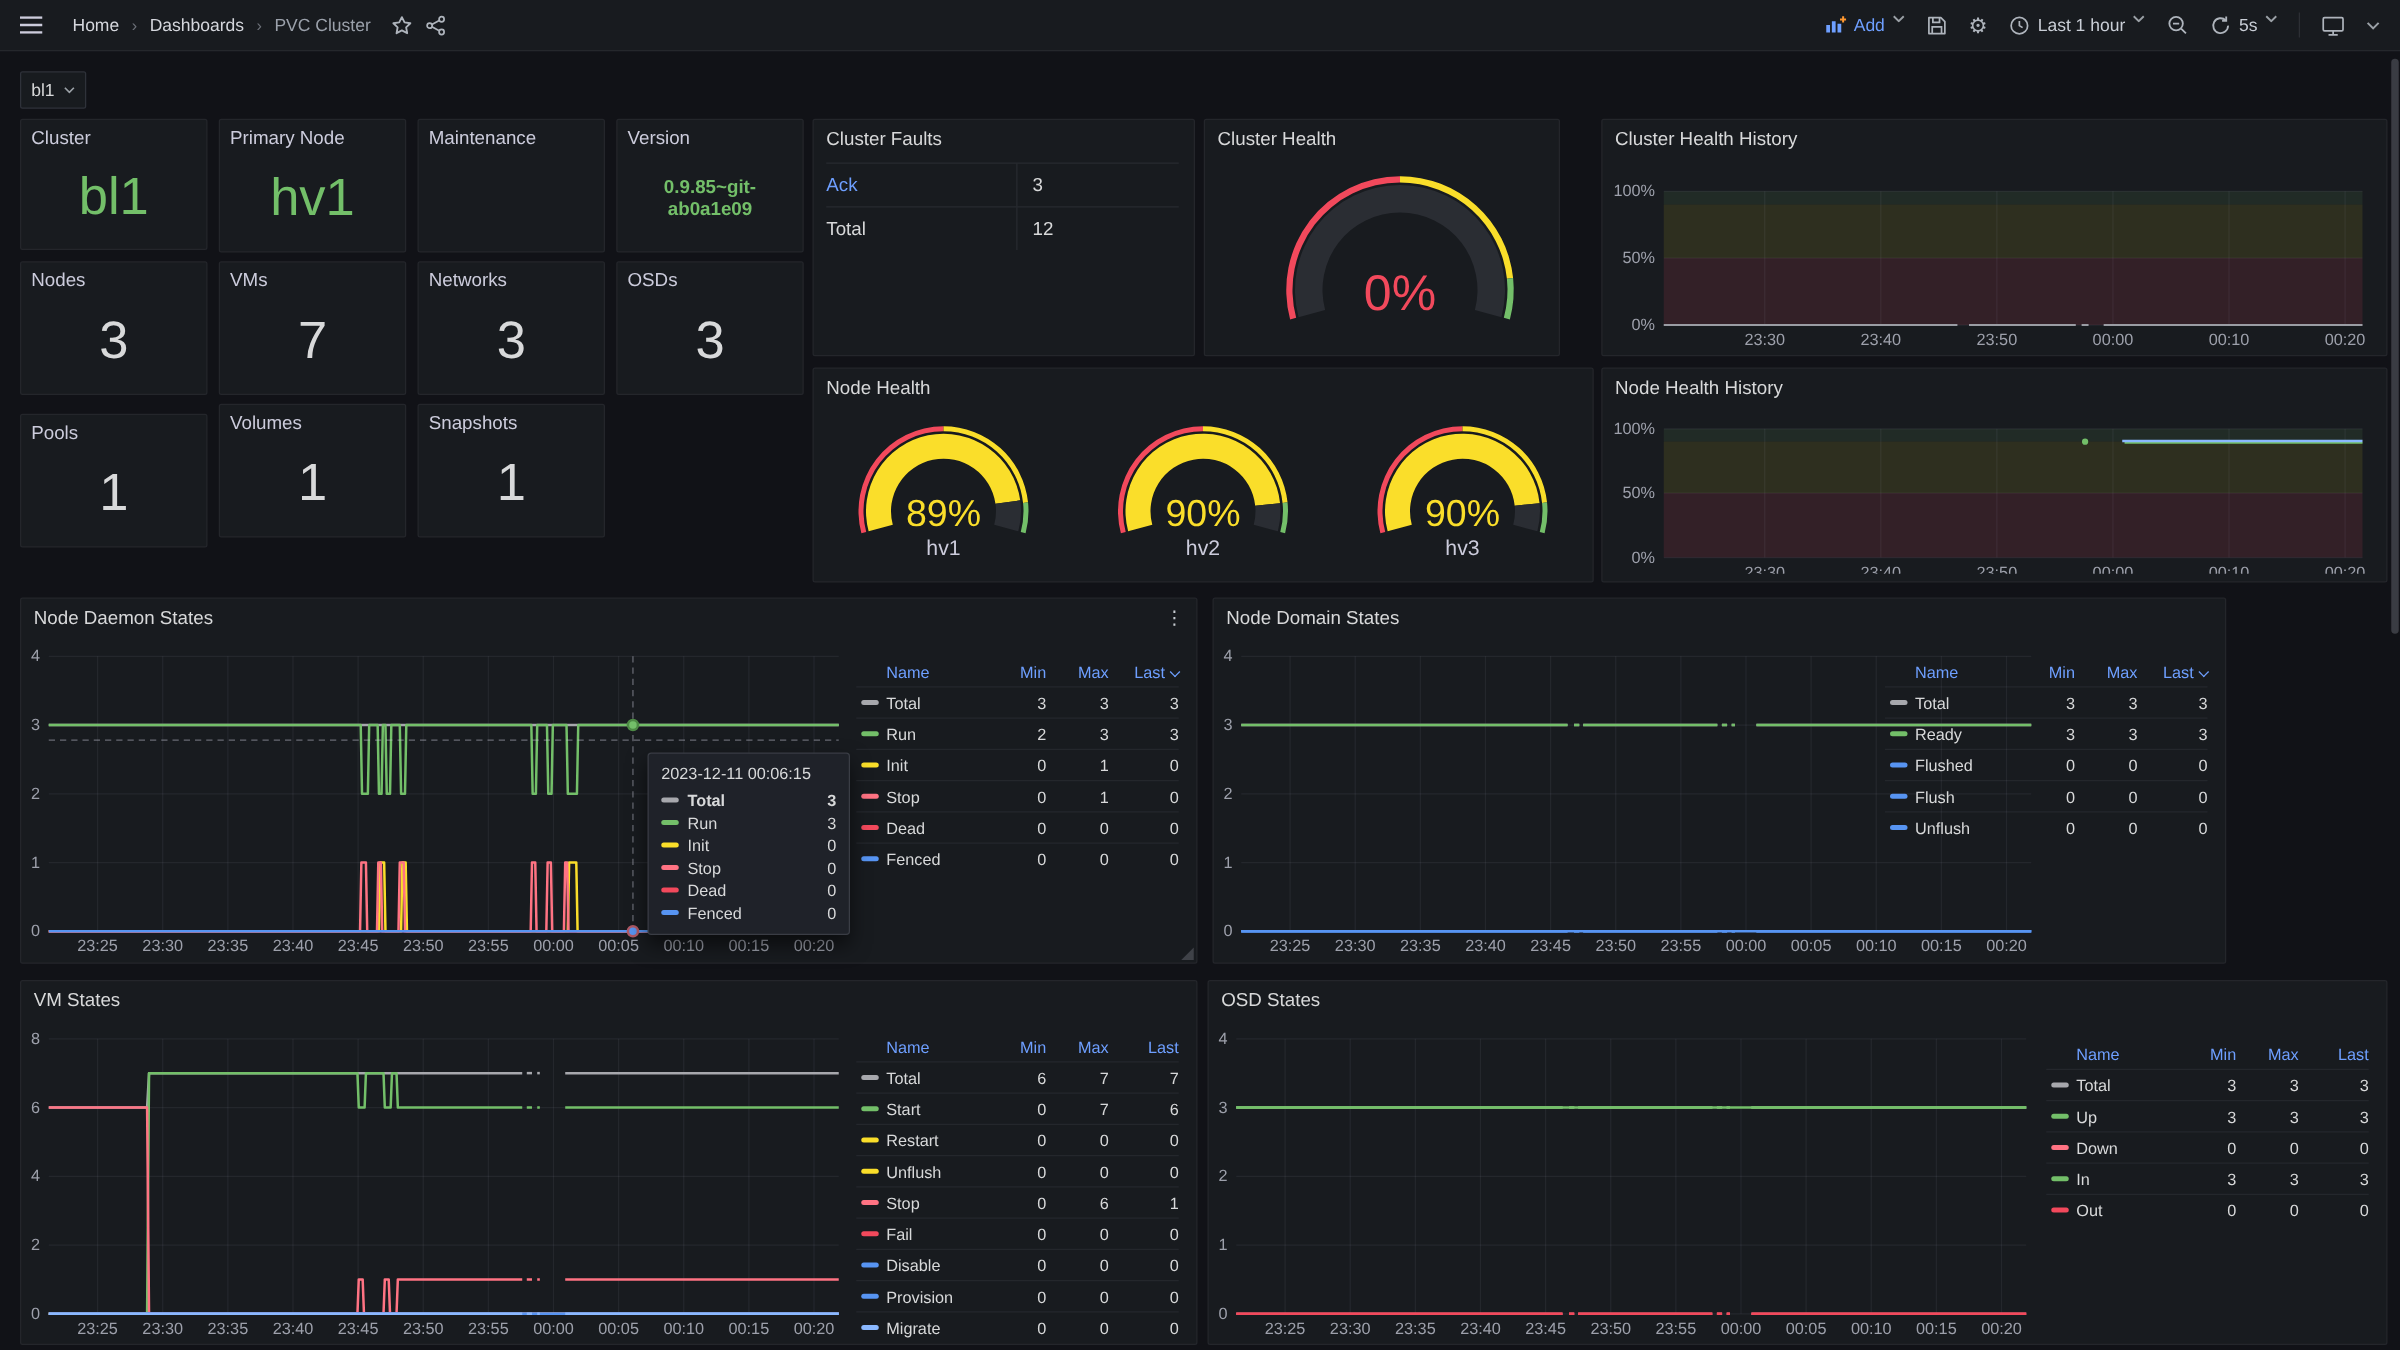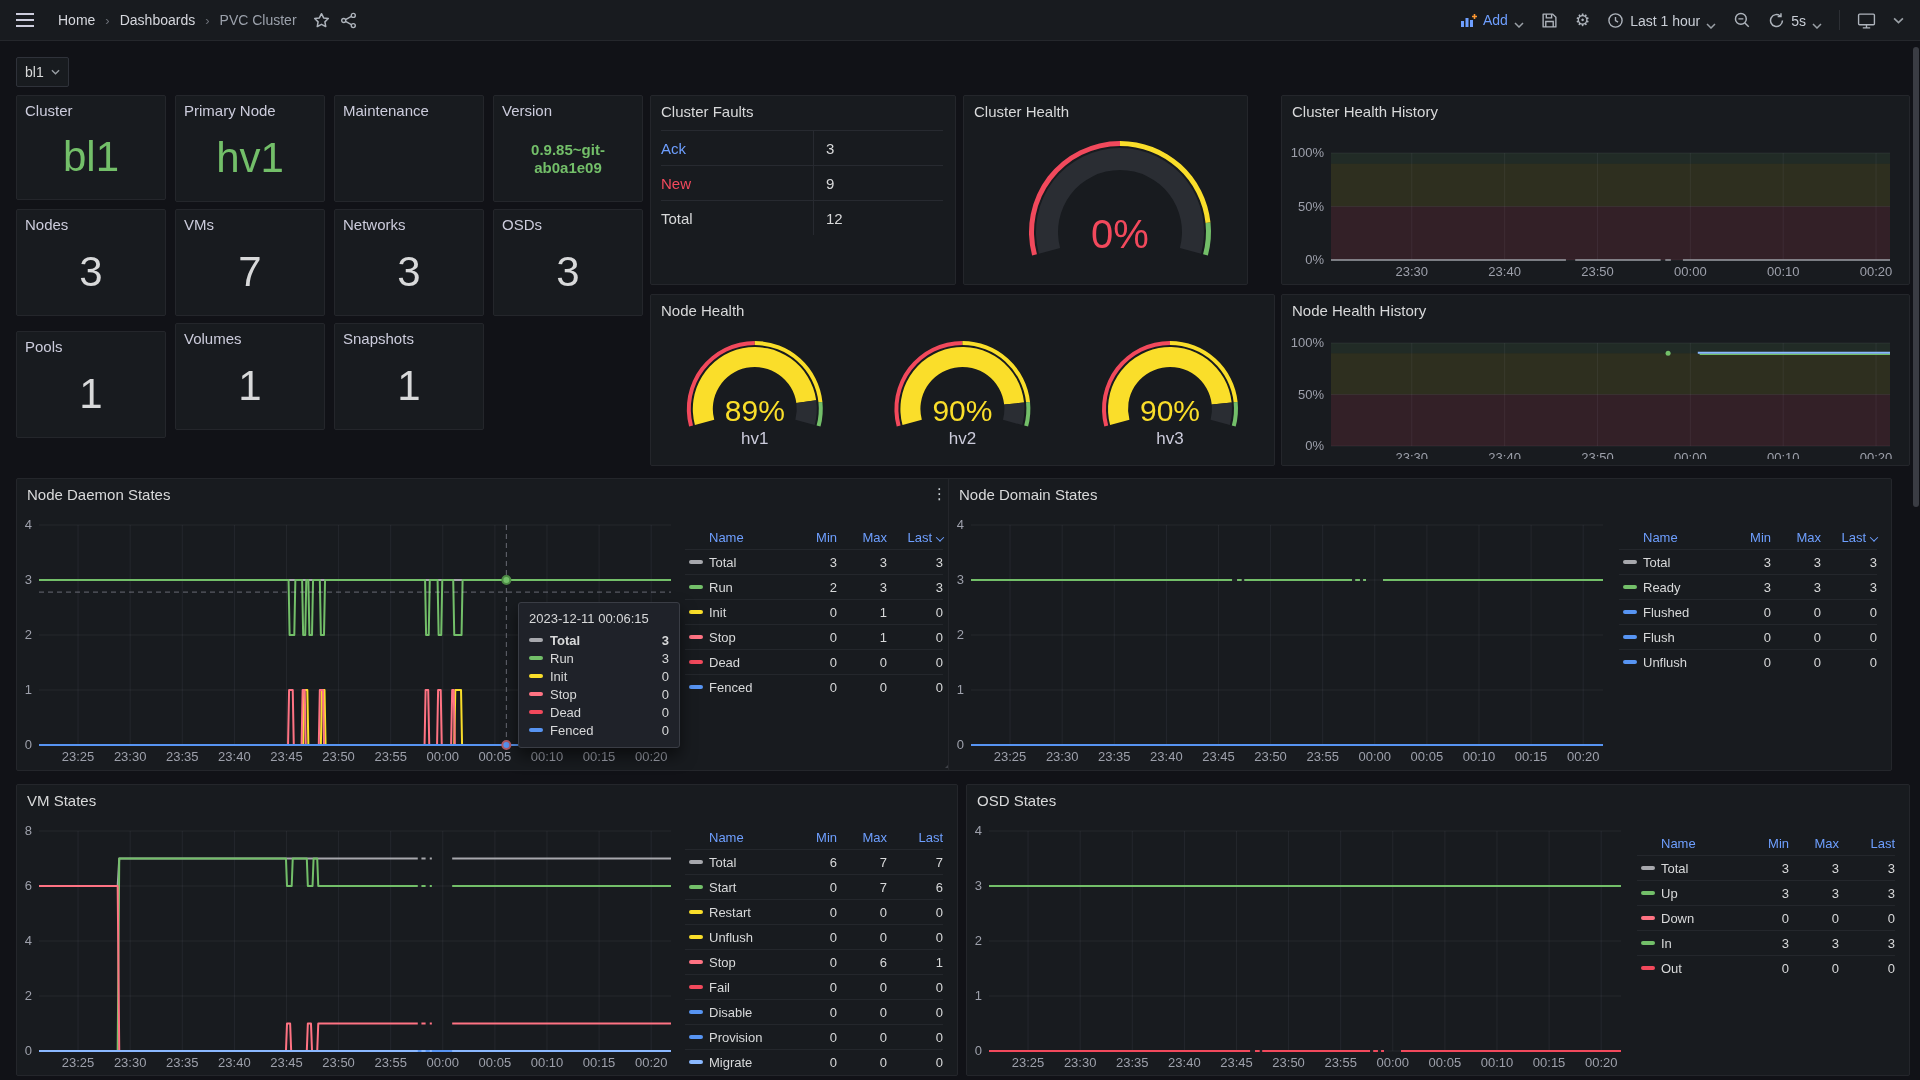--- a/index.html
+++ b/index.html
@@ -7,21 +7,21 @@
        font-family:"Liberation Sans","DejaVu Sans",sans-serif;color:#d8d9da;-webkit-font-smoothing:antialiased}
   .nav{position:absolute;left:0;top:0;width:1920px;height:41px;background:#181b1f;border-bottom:1px solid #25272c;
        display:flex;align-items:center;justify-content:space-between;padding:0 16px;box-sizing:border-box;z-index:20}
   .nleft{display:flex;align-items:center;gap:10px}
   .nright{display:flex;align-items:center;gap:17px}
   .crumb{font-size:14px;color:#d5d7dd;cursor:pointer}
   .crumb.current{color:#9ba1ab}
   .sep{color:#6c7078;font-size:13px}
   .navtext{font-size:14px;color:#c9ced6}
   .addlabel{color:#6E9FFF;font-size:14px;font-weight:500}
-  .ibtn{display:flex;align-items:flex-end;gap:6px;cursor:pointer}
+  .ibtn{display:flex;align-items:flex-start;gap:6px;cursor:pointer}
   .vdiv{width:1px;height:20px;background:#2c2f34}
   .gear{font-size:17px;color:#aeb4bc;line-height:1}
   .panel{position:absolute;background:#181b1f;border:1px solid #24262b;border-radius:2px;box-sizing:border-box}
   .ptitle{position:absolute;left:10px;top:7px;font-size:15px;font-weight:500;color:#d8d9da;white-space:nowrap;z-index:2}
   .kebab{position:absolute;top:6px;right:10px;color:#c7ccd1;font-size:15px;cursor:pointer;z-index:3}
   .tile{position:absolute;background:#181b1f;border:1px solid #24262b;border-radius:2px;box-sizing:border-box}
   .tlabel{position:absolute;left:8px;top:6px;font-size:15px;color:#ccccdc}
   .tvalue{position:absolute;left:0;right:0;top:24px;bottom:4px;display:flex;align-items:center;justify-content:center;
           font-size:42px;font-weight:500;text-align:center;line-height:1.15;white-space:pre-line}
   .tvalue.small{font-size:15px;font-weight:700}
@@ -186,24 +186,20 @@
       <div class="tvalue white">1</div>
     </div>
   </div>
 
 <div class="panel" style="left:650px;top:95px;width:306px;height:190px">
   <div class="ptitle">Cluster Faults</div>
   <div class="faults" id="faults-table">
       <div class="frow">
         <div class="fc" style="color: rgb(110, 159, 255);">Ack</div>
         <div class="fc fc2">3</div>
-      </div>
-      <div class="frow">
-        <div class="fc" style="color: rgb(242, 73, 92);">New</div>
-        <div class="fc fc2">9</div>
       </div>
       <div class="frow">
         <div class="fc" style="color: rgb(216, 217, 218);">Total</div>
         <div class="fc fc2">12</div>
       </div>
     </div>
 </div>
 
 <div class="panel" style="left:963px;top:95px;width:285px;height:190px">
   <div class="ptitle">Cluster Health</div>
@@ -455,21 +451,21 @@
       </div>
       <div class="trow">
         <div class="sw" style="background: rgb(87, 148, 242); margin-left: 0px;"></div>
         <div class="tname">Fenced</div>
         <div class="tval">0</div>
       </div>
     </div>
   <div class="resize"></div>
 </div>
 
-<div class="panel" style="left:948px;top:478px;width:944px;height:293px">
+<div class="panel" style="left:970px;top:478px;width:811px;height:293px">
   <div class="ptitle">Node Domain States</div>
   <div class="chart" style="left:0;top:26px">
       <svg width="664" height="262" viewBox="0 0 664 262">
         <line x1="22" x2="654" y1="240" y2="240" stroke="rgba(204,204,220,0.07)"></line>
         <text x="15" y="244" text-anchor="end" font-size="13" fill="#9DA0AB">0</text>
         <line x1="22" x2="654" y1="185" y2="185" stroke="rgba(204,204,220,0.07)"></line>
         <text x="15" y="189" text-anchor="end" font-size="13" fill="#9DA0AB">1</text>
         <line x1="22" x2="654" y1="130" y2="130" stroke="rgba(204,204,220,0.07)"></line>
         <text x="15" y="134" text-anchor="end" font-size="13" fill="#9DA0AB">2</text>
         <line x1="22" x2="654" y1="75" y2="75" stroke="rgba(204,204,220,0.07)"></line>

